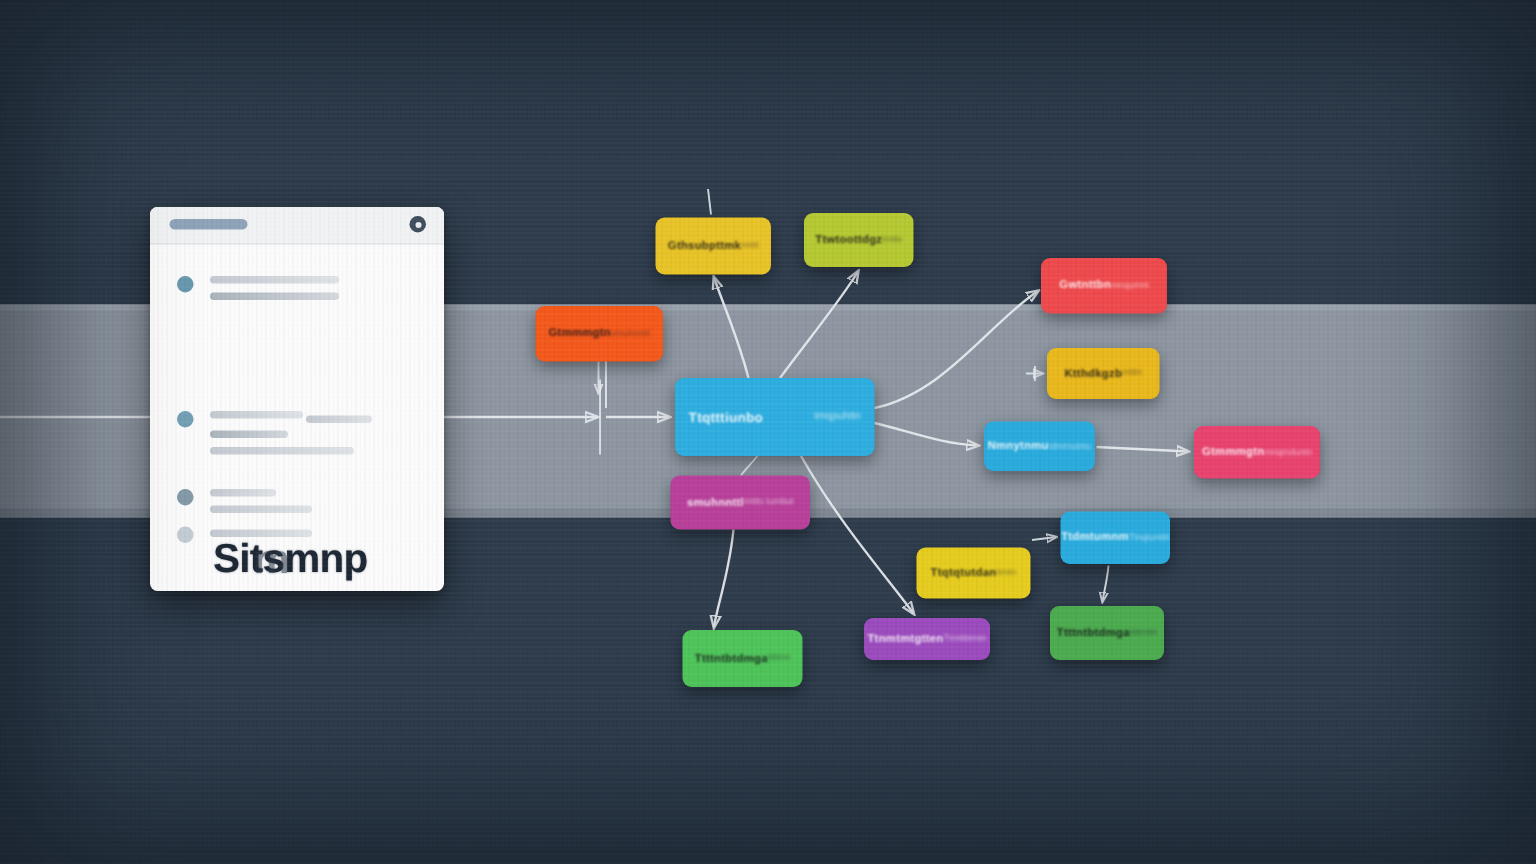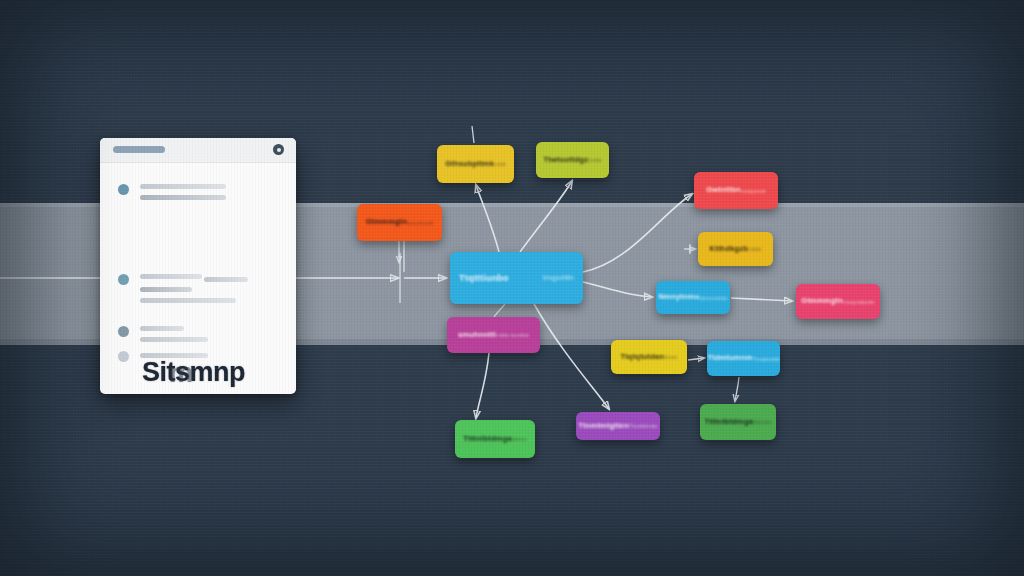--- a/index.html
+++ b/index.html
@@ -206,21 +206,21 @@
   <div class="node lightfg" style="left:796px;top:284px;width:84px;height:35px;background:#e8436f;">
     <div class="t1">Gtmmmgtn</div>
     <div class="t2">mnqmduntn</div>
   </div>
 
   <div class="node lightfg" style="left:447px;top:317px;width:93px;height:36px;background:#b8409a;">
     <div class="t1">smuhnnttl</div>
     <div class="t2">mttts tumbut</div>
   </div>
 
-  <div class="node on-dark" style="left:611px;top:340px;width:76px;height:34px;background:#e5cc1f;">
+  <div class="node on-dark" style="left:611px;top:365px;width:76px;height:34px;background:#e5cc1f;">
     <div class="t1">Ttqtqtutdan</div>
     <div class="t2">ttmtn</div>
   </div>
 
   <div class="node lightfg" style="left:707px;top:341px;width:73px;height:35px;background:#2aabdd;">
     <div class="t1">Ttdmtumnm</div>
     <div class="t2">Ttnqtuntttt</div>
   </div>
 
   <div class="node on-dark" style="left:455px;top:420px;width:80px;height:38px;background:#4fc45a;">

